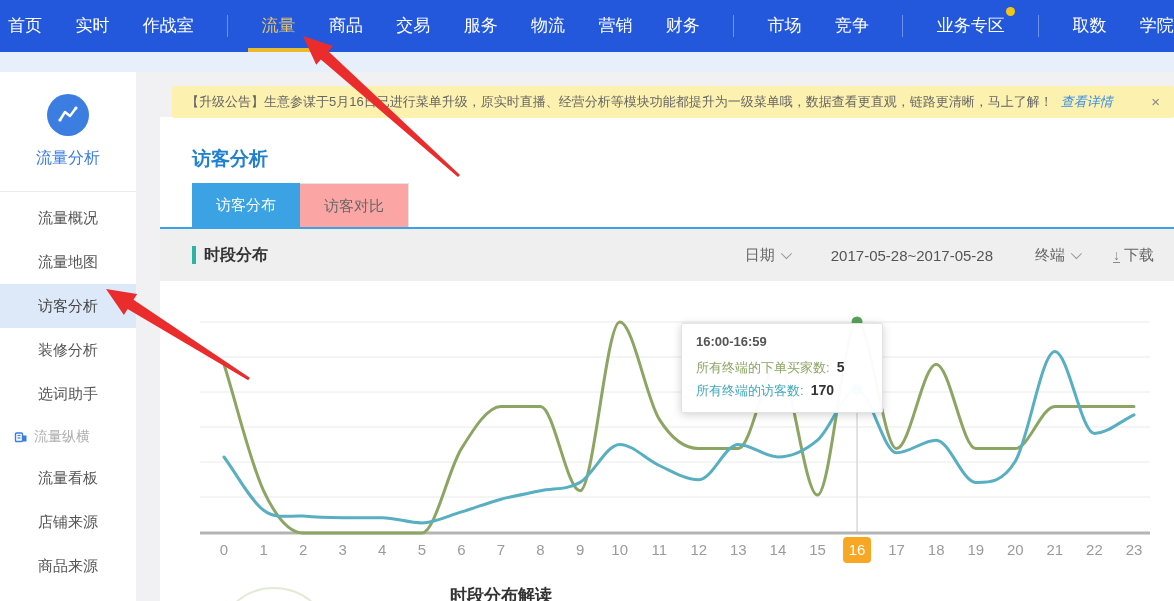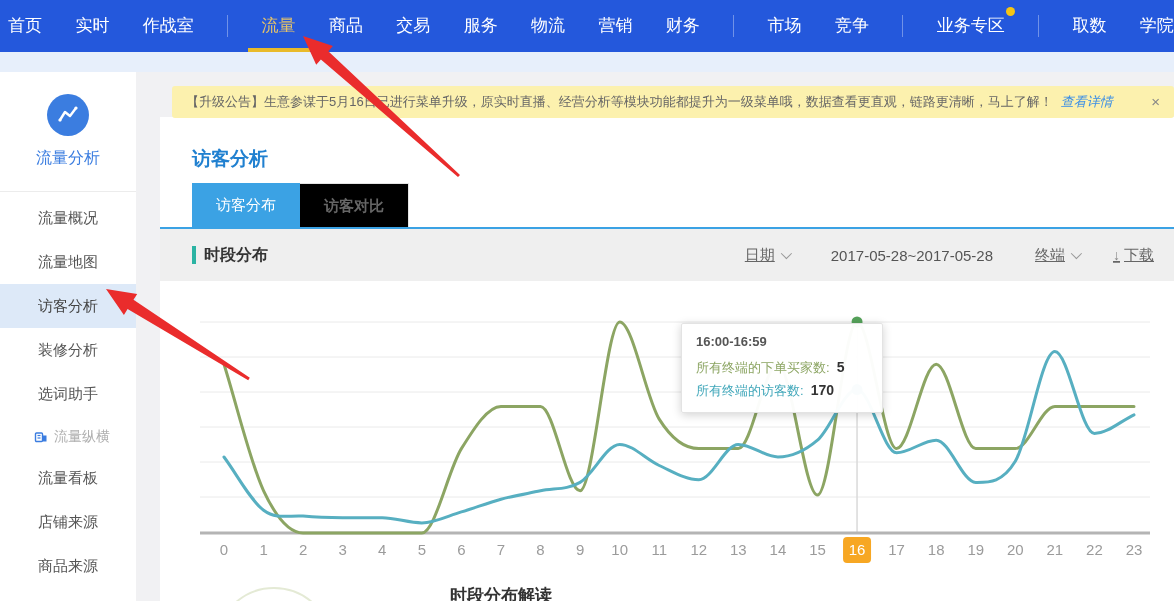--- a/index.html
+++ b/index.html
@@ -26,44 +26,44 @@
   .subnav-strip{position:absolute;left:0;top:52px;width:1174px;height:20px;background:var(--strip);}
   
   .sidebar{position:absolute;left:0;top:72px;width:136px;bottom:0;background:#fff;z-index:10;}
   .side-app{text-align:center;padding-top:22px;}
   .side-app-icon{width:42px;height:42px;border-radius:50%;background:var(--sidebar-blue);margin:0 auto;display:flex;align-items:center;justify-content:center;}
   .side-app-label{margin-top:12px;color:var(--sidebar-blue);font-size:16px;}
   .side-divider{height:1px;background:#ececec;margin-top:22px;}
   .side-menu{padding:4px 0 0 0;}
   .side-item{height:44px;line-height:44px;text-align:center;font-size:15px;color:#555;cursor:pointer;}
   .side-item.selected{background:var(--sidebar-selected);color:#444;}
-  .side-section{height:40px;line-height:40px;text-align:left;padding-left:34px;font-size:14px;color:#b0b0b0;display:flex;align-items:center;gap:6px;cursor:default;}
+  .side-section{height:40px;line-height:40px;text-align:left;padding-left:14px;font-size:14px;color:#b0b0b0;display:flex;align-items:center;gap:6px;cursor:default;}
   
   .content-card{position:absolute;left:160px;top:117px;right:0;bottom:0;background:var(--card);}
   .banner{
     position:absolute;left:172px;top:86px;width:1002px;height:32px;line-height:32px;
     background:var(--banner-bg);border-radius:3px;font-size:13px;color:#666;
     padding-left:14px;box-sizing:border-box;white-space:nowrap;overflow:hidden;z-index:5;
   }
   .banner a{color:var(--link-blue);text-decoration:none;margin-left:8px;cursor:pointer;font-style:italic;}
   .banner-close{position:absolute;right:14px;top:0;color:#888;font-size:15px;cursor:pointer;}
   .page-title{position:absolute;left:192px;top:133px;font-size:19px;font-weight:bold;color:var(--title-blue);z-index:6;}
   .tabs{position:absolute;left:192px;top:183px;display:flex;z-index:6;}
   .tab{height:44px;line-height:44px;padding:0 24px;font-size:15px;cursor:pointer;box-sizing:border-box;}
   .tab.active{background:var(--tab-blue);color:#fff;}
-  .tab.inactive{background:#000000;color:#666;border:1px solid #e4e4e4;border-bottom:none;border-left:none;font-weight:bold;}
+  .tab.inactive{background:#fca5a5;color:#666;border:1px solid #e4e4e4;border-bottom:none;border-left:none;}
   .tabline{position:absolute;left:160px;top:227px;width:1014px;height:2px;background:var(--tab-blue);z-index:6;}
   .section-bar{
     position:absolute;left:160px;top:229px;width:1014px;height:52px;background:var(--section-gray);
     display:flex;align-items:center;box-sizing:border-box;padding:0 20px 0 32px;z-index:6;
   }
   .sec-marker{width:4px;height:18px;background:var(--teal-marker);margin-right:8px;}
   .sec-title{font-size:16px;font-weight:bold;color:#333;}
   .sec-controls{margin-left:auto;display:flex;align-items:center;color:#666;font-size:15px;}
-  .ctrl{cursor:pointer;display:flex;align-items:center;white-space:nowrap;text-decoration:underline;}
+  .ctrl{cursor:pointer;display:flex;align-items:center;white-space:nowrap;}
   .caret{width:7px;height:7px;border-right:1.5px solid #999;border-bottom:1.5px solid #999;transform:rotate(45deg) translateY(-2px);margin-left:6px;display:inline-block;}
   .date-value{margin:0 42px 0 42px;color:#555;font-size:15px;cursor:pointer;}
   .ctrl-terminal{margin-right:34px;}
   .dl-icon{display:inline-block;margin-right:4px;color:#888;border-bottom:1.5px solid #888;line-height:14px;font-size:14px;}
   
   .chart-wrap{position:absolute;left:160px;top:281px;width:1014px;height:300px;z-index:6;}
   .tooltip{
     position:absolute;left:681px;top:323px;width:172px;z-index:8;
     background:rgba(255,255,255,.97);border:1px solid #e3e3e3;border-radius:2px;
     box-shadow:0 2px 10px rgba(0,0,0,.18);padding:10px 14px;font-size:13px;

